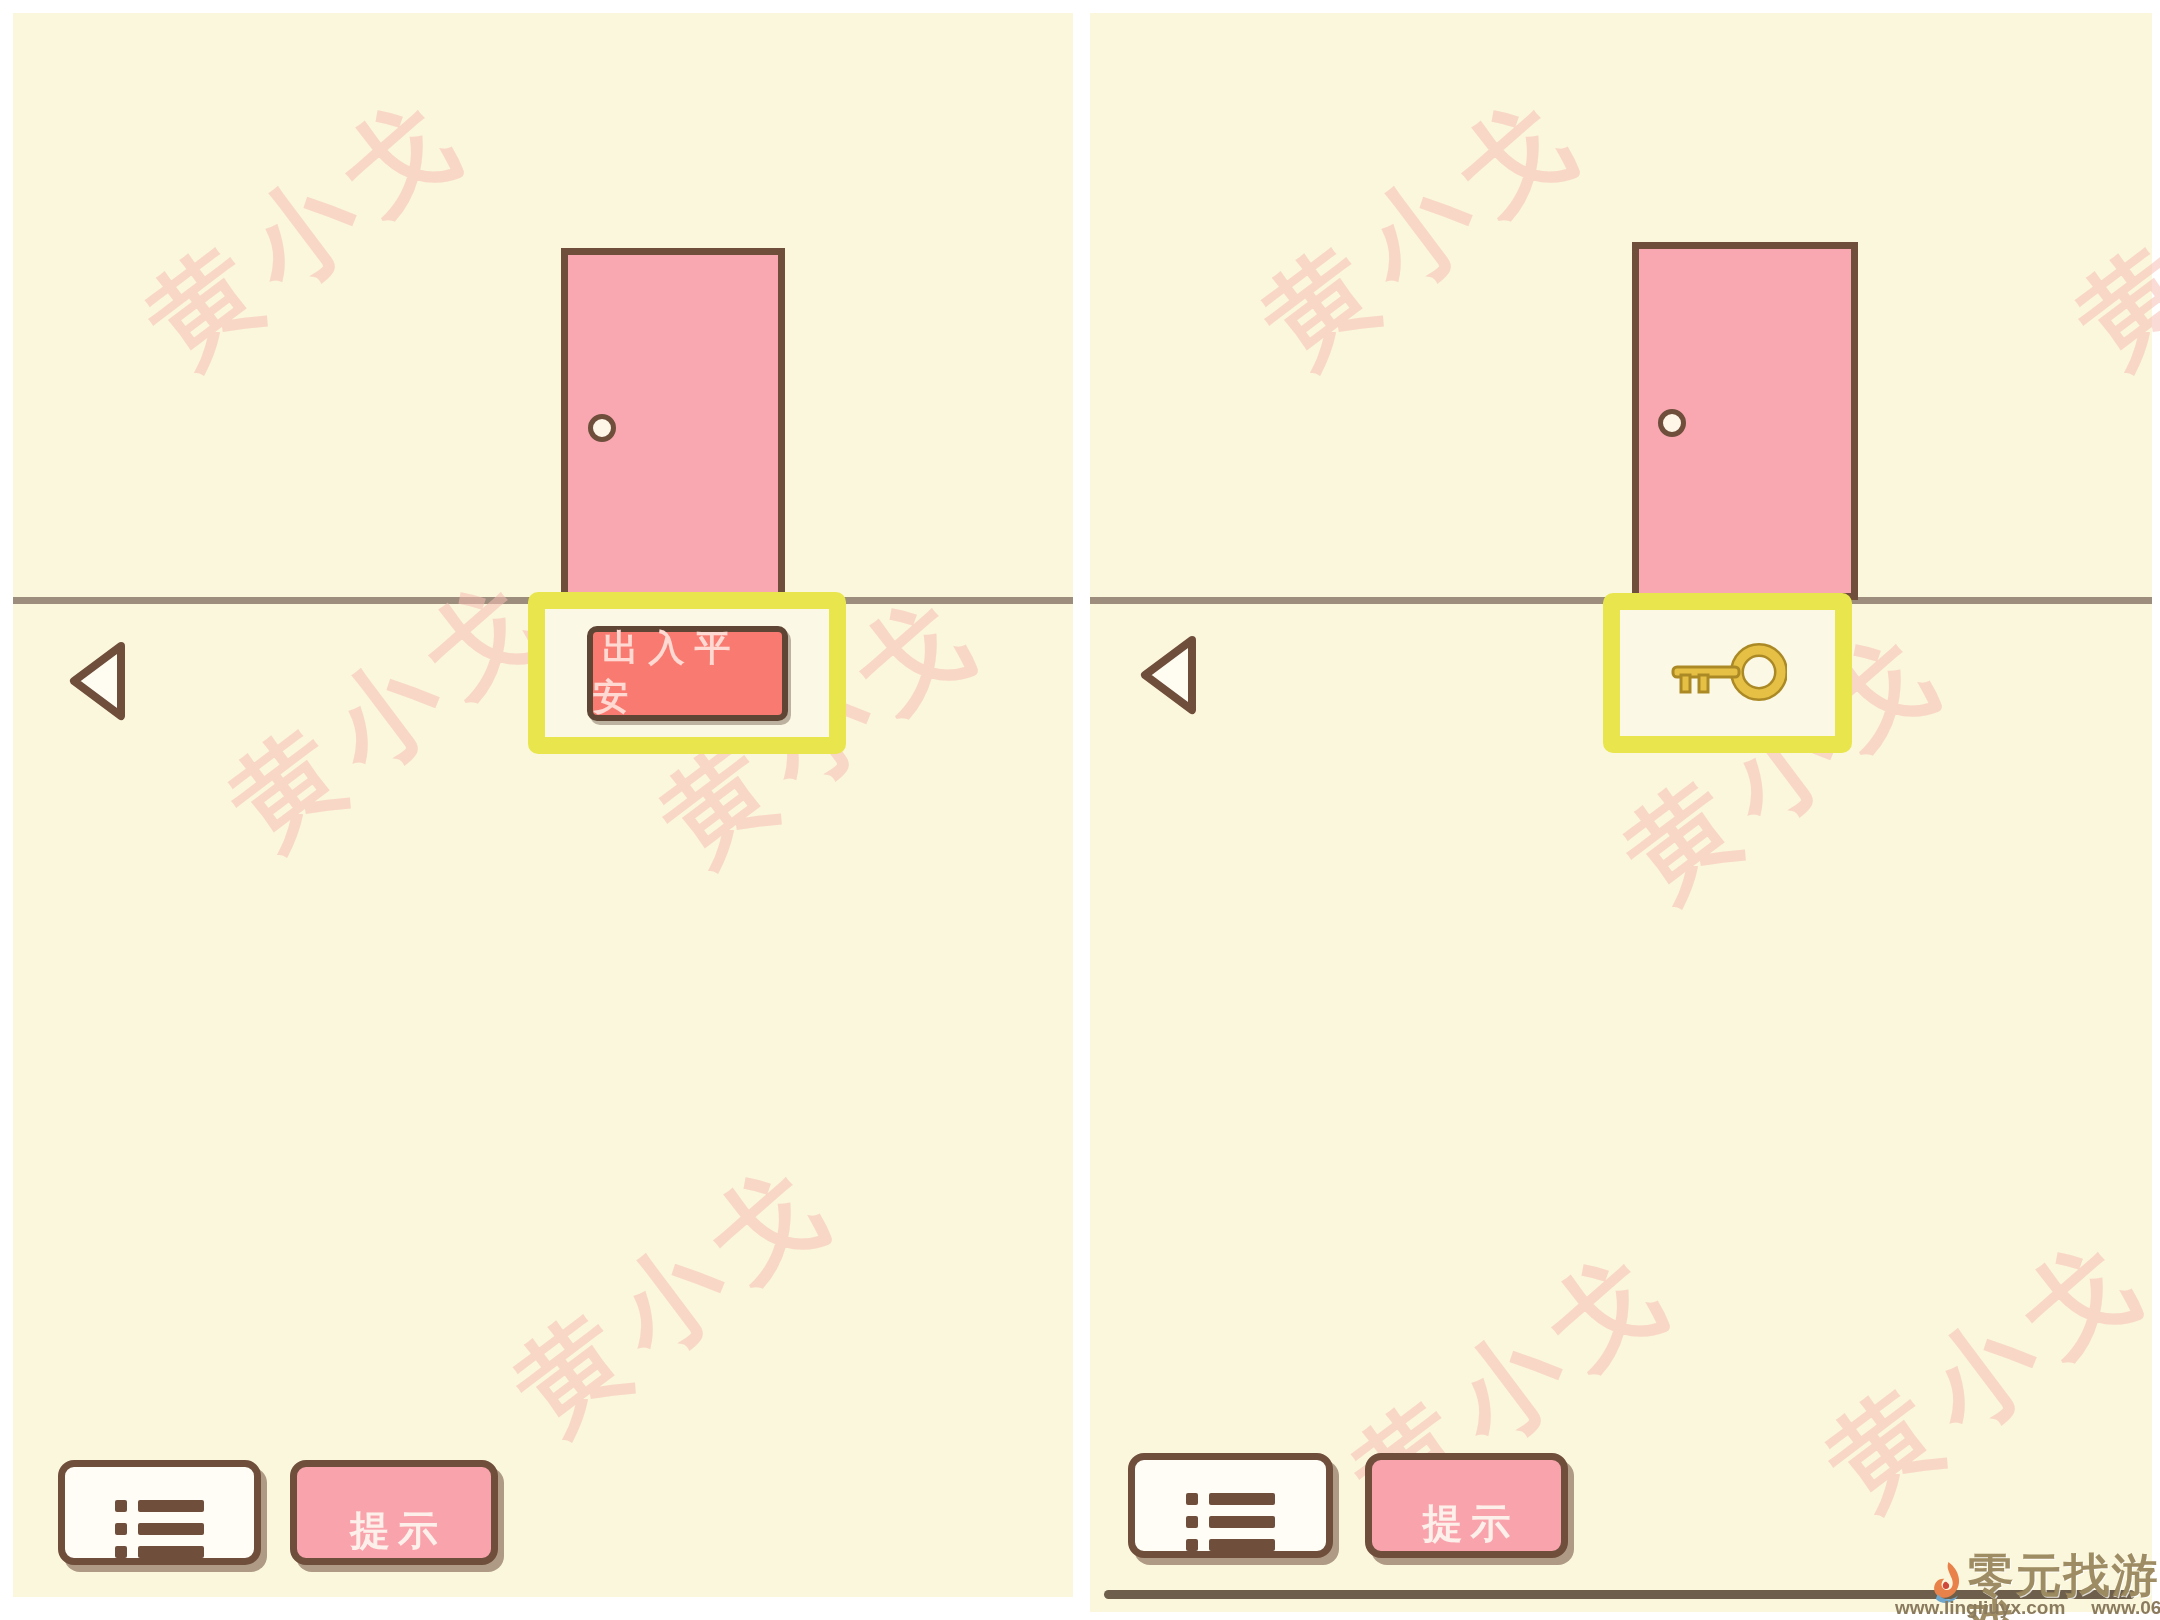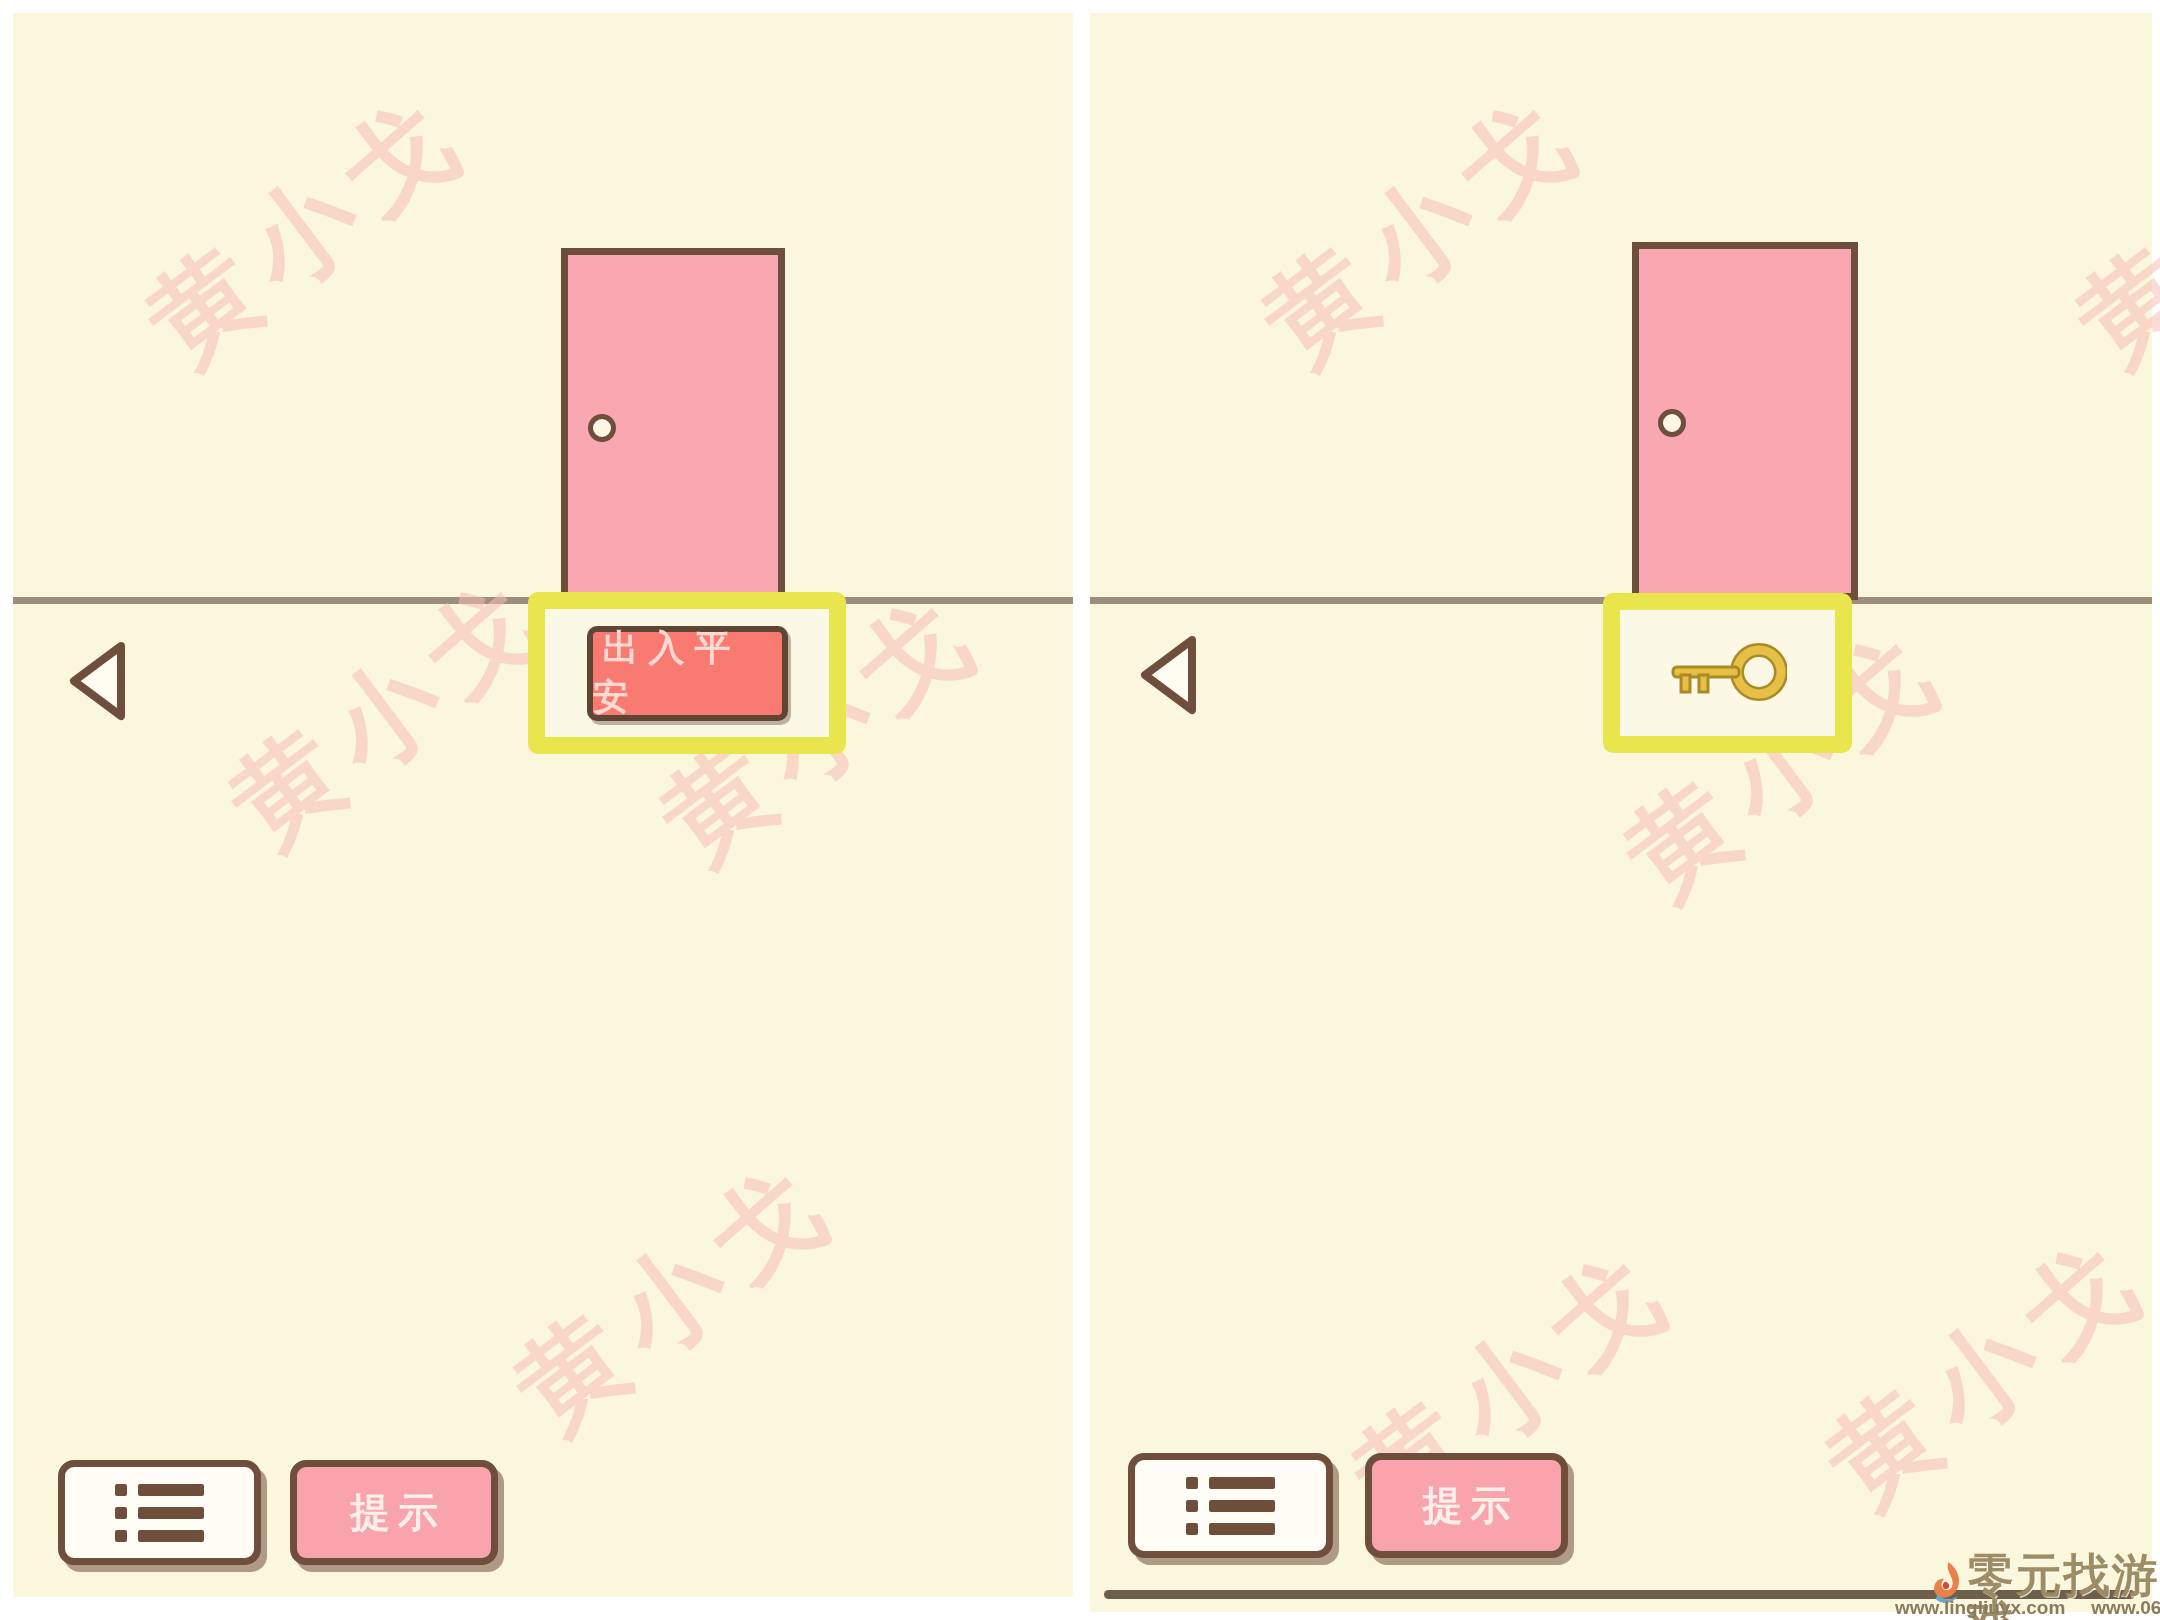--- a/index.html
+++ b/index.html
@@ -21,21 +21,21 @@
 
   .plaque{background:#f87a70;border:6px solid #5f4534;border-radius:10px;box-sizing:border-box;
     width:201px;height:95px;display:flex;align-items:center;justify-content:center;
     box-shadow:3px 4px 0 rgba(95,69,52,.4);cursor:pointer;}
   .plaque span{color:#ffd9d2;font-size:36px;font-weight:bold;letter-spacing:10px;text-indent:10px;}
 
   .back-btn{position:absolute;width:64px;height:84px;z-index:10;cursor:pointer;}
 
   .bottom-btn{position:absolute;height:105px;border:7px solid #6f4e3c;border-radius:16px;
     box-sizing:border-box;box-shadow:6px 7px 0 rgba(111,78,60,.55);z-index:10;cursor:pointer;
-    display:flex;align-items:center;justify-content:center;}
+    display:flex;align-items:flex-end;justify-content:center;}
   .menu-btn{background:#fffdf6;width:203px;}
   .hint-btn{background:#f9a3ac;width:208px;}
   .hint-btn span{color:#fdf0ea;font-size:40px;font-weight:bold;letter-spacing:8px;text-indent:8px;}
 
   .list-icon{display:flex;flex-direction:column;gap:11px;}
   .list-icon .row{display:flex;align-items:center;gap:11px;}
   .list-icon .dot{width:12px;height:12px;background:#6f4e3c;border-radius:2px;}
   .list-icon .bar{width:66px;height:12px;background:#6f4e3c;border-radius:2px;}
 
   .bottom-rule{position:absolute;left:14px;top:1577px;width:1031px;height:9px;background:#6e5f4c;border-radius:5px;z-index:6;}

